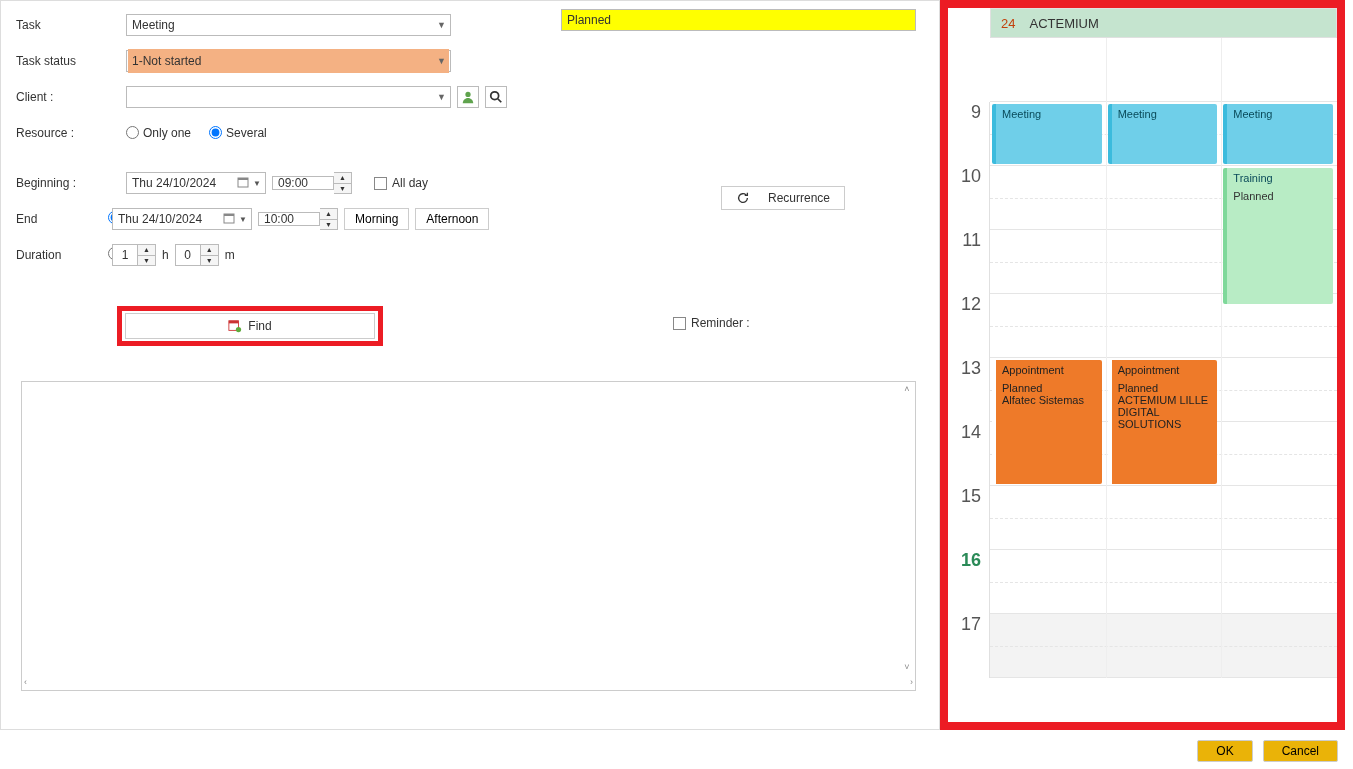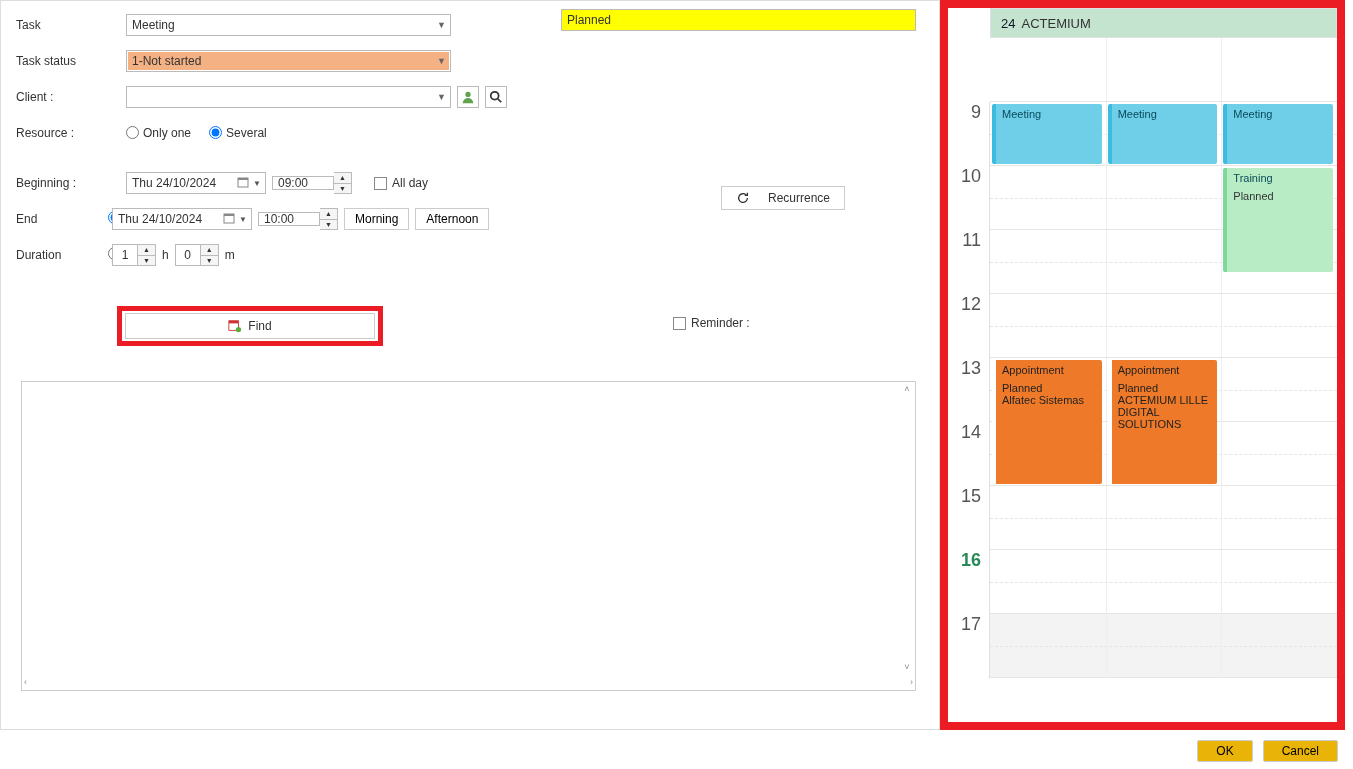--- a/index.html
+++ b/index.html
@@ -31,40 +31,40 @@
 .smallbtn { border: 1px solid #ccc; padding: 3px 10px; font-size: 12px; margin-left: 6px; background: #fff; cursor: pointer; }
 .num-box { border: 1px solid #bbb; width: 26px; height: 22px; text-align: center; display: flex; align-items: center; justify-content: center; background: #fff; }
 .find-wrap { position: absolute; left: 116px; top: 305px; width: 266px; height: 40px; border: 5px solid #ec1c24; display: flex; align-items: center; justify-content: center; padding: 3px; }
 .find-btn { border: 1px solid #ccc; width: 100%; height: 26px; display: flex; align-items: center; justify-content: center; gap: 6px; background: #fff; cursor: pointer; font-size: 12px; }
 .reminder { position: absolute; left: 672px; top: 315px; display: flex; align-items: center; font-size: 12px; }
 .textarea-box { position: absolute; left: 20px; top: 380px; width: 895px; height: 310px; border: 1px solid #ccc; }
 .textarea-box .vscroll { position: absolute; right: 0; top: 0; bottom: 16px; width: 16px;  display: flex; flex-direction: column; align-items: center; justify-content: space-between; font-size: 9px; color: #888; padding: 2px 0;}
 .textarea-box .hscroll { position: absolute; left: 0; right: 0; bottom: 0; height: 16px; display: flex; align-items: center; justify-content: space-between; font-size: 9px; color: #888; padding: 0 2px;}
 .cal-redborder { position: absolute; left: 940px; top: 0; width: 405px; height: 730px; border: 8px solid #ec1c24; pointer-events: none; z-index: 50; }
 .cal-header { height: 30px; background: #c5e4cf; border: 1px solid #e0e0e0; display: flex; align-items: center; padding-left: 10px; font-size: 13px; color: #333; margin: 8px 8px 0 50px;}
-.cal-header .dnum { color: #0f172a; margin-right: 6px;}
+.cal-header .dnum { color: #c2410c; margin-right: 14px;}
 .cal-resources { display: flex; height: 30px; margin: 0 8px 0 50px; }
 .cal-resources div { flex: 1; border: 1px solid #e0e0e0; border-top: none; display: flex; align-items: center; justify-content: center; font-size: 12px; color: #555; }
 .cal-grid { position: relative; height: 640px; margin-left: 0; }
 .hourcell { position: absolute; left: 0; width: 50px; text-align: right; padding-right: 8px; font-size: 18px; color: #555; border-right: 1px solid #e0e0e0; height: 64px; }
 .hourrow { position: absolute; left: 50px; right: 8px; height: 64px; border-bottom: 1px dashed #e5e5e5; }
 .hourrow.solid { border-bottom: 1px solid #e5e5e5; }
 .event { position: absolute; border-radius: 2px; padding: 4px 6px; font-size: 11px; overflow: hidden; border-left: 4px solid; }
 .ev-cyan { background: #6fcfe9; border-left-color: #3bbbdd;}
 .ev-green { background: #b8ecc5; border-left-color: #7fd89a;}
 .ev-orange { background: #ee7a29; border-left-color: #fff; color: #222; }
 .ev-orange .evtitle { color: #222; }
 .evtitle { color: #0a4b5a; font-size: 11px; }
 .evsub { font-size: 11px; margin-top: 6px; }
 .hour16 { color: #2a8a57; font-weight: bold; }
 .greyrow { background: #f3f3f3; }
 .user-svg { width: 14px; height: 14px; }
 .srch-svg { width: 14px; height: 14px; }
 .cal-ico-svg { width:12px;height:12px; }
-.status-inner { background:#f4b183; flex:1; height: 18px; display:flex; align-items:center; padding-left:4px;}
+.status-inner { background:#f4b183; flex:1; height: 24px; display:flex; align-items:center; padding-left:4px;}
 </style>
 </head>
 <body>
 
 <div class="main">
 
   <div class="row">
     <div class="lbl">Task</div>
     <div class="select-box task">
       <span>Meeting</span>
@@ -262,21 +262,21 @@
       <div style="position: absolute; left: 281.333px; top: 0px; bottom: 0px; width: 1px; background: rgb(238, 238, 238);"></div>
       <div class="event ev-cyan" style="left: 52px; top: 66px; width: 109.667px; height: 60px;">
         <div class="evtitle">Meeting</div>
       </div>
       <div class="event ev-cyan" style="left: 167.667px; top: 66px; width: 109.667px; height: 60px;">
         <div class="evtitle">Meeting</div>
       </div>
       <div class="event ev-cyan" style="left: 283.333px; top: 66px; width: 109.667px; height: 60px;">
         <div class="evtitle">Meeting</div>
       </div>
-      <div class="event ev-green" style="left: 283.333px; top: 130px; width: 109.667px; height: 104px;">
+      <div class="event ev-green" style="left: 283.333px; top: 130px; width: 109.667px; height: 136px;">
         <div class="evtitle">Training</div>
         <div class="evsub" style="white-space: pre-line;">Planned</div>
       </div>
       <div class="event ev-orange" style="left: 52px; top: 322px; width: 109.667px; height: 124px;">
         <div class="evtitle">Appointment</div>
         <div class="evsub" style="white-space: pre-line;">Planned
 Alfatec Sistemas</div>
       </div>
       <div class="event ev-orange" style="left: 167.667px; top: 322px; width: 109.667px; height: 124px;">
         <div class="evtitle">Appointment</div>

